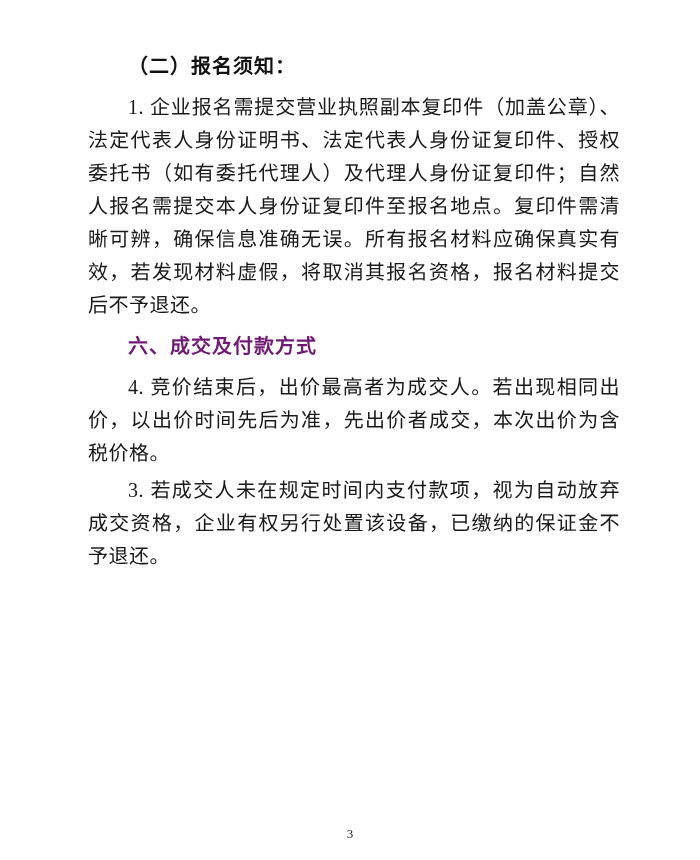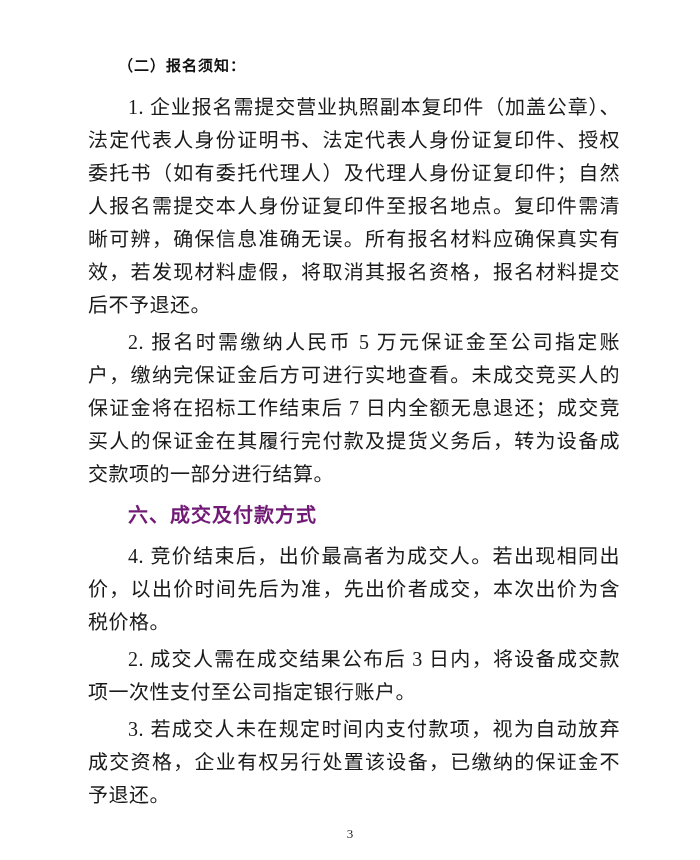--- a/index.html
+++ b/index.html
@@ -27,21 +27,21 @@
     font-size: 20px;
     line-height: 33px;
     text-align: justify;
     text-justify: inter-ideograph;
     text-indent: 2em;
     letter-spacing: 0.5px;
     word-break: break-all;
   }
   .heading-serif {
     margin: 6px 0 8px 0;
-    font-size: 15px;
+    font-size: 20px;
     line-height: 33px;
     font-weight: bold;
     text-indent: 2em;
     letter-spacing: 1px;
     color: #111111;
   }
   .heading-sans {
     margin: 8px 0 8px 0;
     font-family: "Liberation Sans", "DejaVu Sans", sans-serif;
     font-size: 20px;
@@ -68,28 +68,26 @@
 </head>
 <body>
 
 <div class="page">
   <div class="content">
 
     <h3 class="heading-serif">（二）报名须知：</h3>
 
     <p class="para">1. 企业报名需提交营业执照副本复印件（加盖公章）、法定代表人身份证明书、法定代表人身份证复印件、授权委托书（如有委托代理人）及代理人身份证复印件；自然人报名需提交本人身份证复印件至报名地点。复印件需清晰可辨，确保信息准确无误。所有报名材料应确保真实有效，若发现材料虚假，将取消其报名资格，报名材料提交后不予退还。</p>
 
-    <p class="para">2. 报名时需缴纳人民币 5 万元保证金至公司指定账户，缴纳完保证金后方可进行实地查看。未成交竞买人的保证金将在招标工作结束后 7 日内全额无息退还；成交竞买人的保证金在其履行完付款及提货义务后，转为设备成交款项的一部分进行结算。</p>
 
 
     <h3 class="heading-sans">六、成交及付款方式</h3>
 
     <p class="para">4. 竞价结束后，出价最高者为成交人。若出现相同出价，以出价时间先后为准，先出价者成交，本次出价为含税价格。</p>
 
-    <p class="para">2. 成交人需在成交结果公布后 3 日内，将设备成交款项一次性支付至公司指定银行账户。</p>
 
     <p class="para">3. 若成交人未在规定时间内支付款项，视为自动放弃成交资格，企业有权另行处置该设备，已缴纳的保证金不予退还。</p>
 
   </div>
 
   <div class="page-footer">
     <span class="page-number">3</span>
   </div>
 </div>
 

